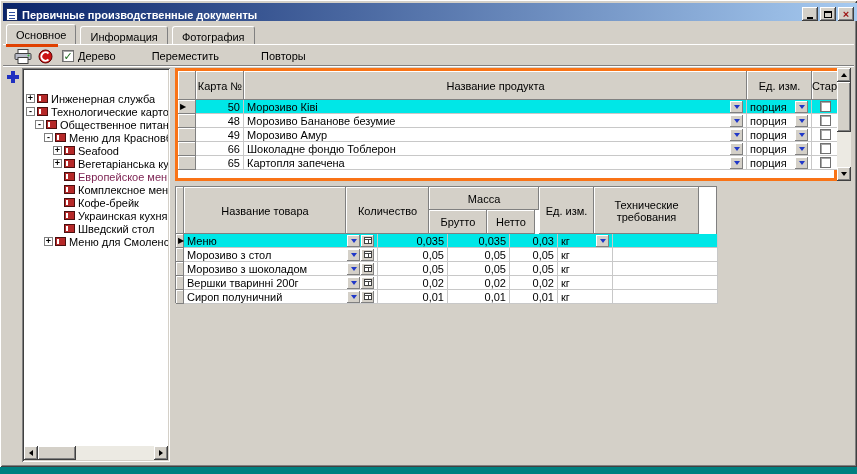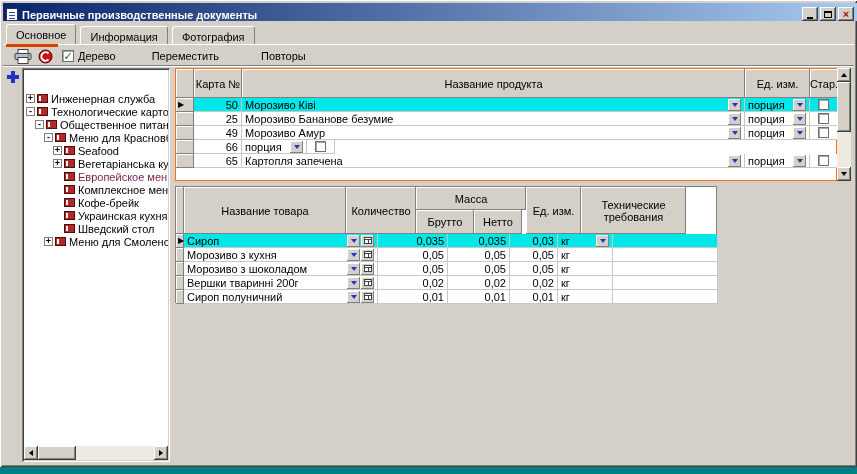--- a/index.html
+++ b/index.html
@@ -102,33 +102,33 @@
   .cell-text { flex:1; white-space:nowrap; overflow:hidden; }
   .marker { font-size:8px; line-height:8px; }
   .dd { width:13px; height:12px; flex:none; background:#d4d0c8; box-shadow: inset -1px -1px 0 #808080, inset 1px 1px 0 #ffffff; display:flex; align-items:center; justify-content:center; }
   .dd .tri { width:0; height:0; border-left:3px solid transparent; border-right:3px solid transparent; border-top:4px solid #2038c8; }
   .edbtn { width:13px; height:12px; flex:none; margin-left:1px; background:#d4d0c8; box-shadow: inset -1px -1px 0 #808080, inset 1px 1px 0 #ffffff; display:flex; align-items:center; justify-content:center; }
   .edicon { width:8px; height:7px; background:#fff; border:1px solid #404040; position:relative; }
   .edicon::before { content:""; position:absolute; left:0; right:0; top:1px; height:1px; background:#404040; }
   .edicon::after  { content:""; position:absolute; left:3px; top:1px; bottom:0; width:1px; background:#404040; }
   .cbx { width:11px; height:11px; flex:none; background:#fff; border:1px solid #707070; box-shadow: inset 1px 1px 0 #a8a8a8; }
   
-  .tgrid { position:absolute; left:175px; top:68px; width:662px; height:113px; background:#fff; border:1px solid #f97316; }
+  .tgrid { position:absolute; left:175px; top:68px; width:662px; height:113px; background:#fff; border:3px solid #f97316; }
   .tg-header { display:flex; height:29px; }
   .th-ind { width:18px; } .th-card { width:48px; } .th-product { width:503px; } .th-unit { width:65px; } .th-star { width:28px; }
   .tg-row { display:flex; height:14px; }
   .td-ind { width:18px; } .td-card { width:48px; } .td-product { width:503px;justify-content:center; } .td-unit { width:65px; } .td-star { width:28px; justify-content:center; }
   .tg-row.sel .td:not(.ind) { background: var(--sel, #00e7e7); }
   .vscroll { position:absolute; left:837px; top:68px; width:14px; height:113px; background:#eceae3; display:flex; flex-direction:column; }
   .vthumb { height:50px; width:14px; background:#d4d0c8; box-shadow: inset -1px -1px 0 #404040, inset 1px 1px 0 #ffffff, inset -2px -2px 0 #808080; }
   .vtrack { flex:1; }
   
   .bgrid { position:absolute; left:175px; top:186px; width:542px; height:117px; background:#fff; border:1px solid #808080; }
   .bg-header { display:flex; height:47px; }
-  .bh-ind { width:8px; } .bh-name { width:162px; } .bh-qty { width:70px; }
+  .bh-ind { width:8px; } .bh-name { width:162px; } .bh-qty { width:83px; }
   .mass-wrap { width:110px; display:flex; flex-direction:column; flex:none; }
   .mass-top { height:23px; }
   .mass-sub { display:flex; height:24px; }
   .bh-gross { width:58px; height:24px; } .bh-net { width:48px; height:24px; }
   .bh-unit { width:55px; } .bh-tech { width:105px; text-align:center; line-height:12px; white-space:normal; padding:0 4px; }
   .bg-row { display:flex; height:14px; }
   .btd-ind { width:8px; } .btd-name { width:194px; } .btd-qty { width:70px; } .btd-gross { width:62px; } .btd-net { width:48px; }
   .btd-unit { width:55px; } .btd-tech { width:105px; }
   .bg-row.sel .td:not(.ind) { background: var(--sel, #00e7e7); }
 </style>
@@ -313,21 +313,21 @@
             <span class="dd">
               <span class="tri"></span>
             </span>
           </div>
           <div class="td td-star">
             <span class="cbx"></span>
           </div>
         </div>
         <div class="tg-row">
           <div class="td ind td-ind"></div>
-          <div class="td num td-card">25</div>
+          <div class="td num td-card">48</div>
           <div class="td td-product">
             <span class="cell-text">Морозиво Бананове безумие</span>
             <span class="dd">
               <span class="tri"></span>
             </span>
           </div>
           <div class="td td-unit">
             <span class="cell-text">порция</span>
             <span class="dd">
               <span class="tri"></span>
@@ -352,20 +352,26 @@
               <span class="tri"></span>
             </span>
           </div>
           <div class="td td-star">
             <span class="cbx"></span>
           </div>
         </div>
         <div class="tg-row">
           <div class="td ind td-ind"></div>
           <div class="td num td-card">66</div>
+          <div class="td td-product">
+            <span class="cell-text">Шоколадне фондю Тоблерон</span>
+            <span class="dd">
+              <span class="tri"></span>
+            </span>
+          </div>
           <div class="td td-unit">
             <span class="cell-text">порция</span>
             <span class="dd">
               <span class="tri"></span>
             </span>
           </div>
           <div class="td td-star">
             <span class="cbx"></span>
           </div>
         </div>
@@ -416,21 +422,21 @@
       </div>
       <div class="hdr-cell bh-unit">Ед. изм.</div>
       <div class="hdr-cell bh-tech">Технические требования</div>
     </div>
     <div id="bottom-rows">
         <div class="bg-row sel">
           <div class="td ind btd-ind">
             <span class="marker">▶</span>
           </div>
           <div class="td btd-name">
-            <span class="cell-text">Сироп</span>
+            <span class="cell-text">Меню</span>
             <span class="dd">
               <span class="tri"></span>
             </span>
             <span class="edbtn">
               <span class="edicon"></span>
             </span>
           </div>
           <div class="td num btd-qty">0,035</div>
           <div class="td num btd-gross">0,035</div>
           <div class="td num btd-net">0,03</div>
@@ -438,21 +444,21 @@
             <span class="cell-text">кг</span>
             <span class="dd">
               <span class="tri"></span>
             </span>
           </div>
           <div class="td btd-tech"></div>
         </div>
         <div class="bg-row">
           <div class="td ind btd-ind"></div>
           <div class="td btd-name">
-            <span class="cell-text">Морозиво з кухня</span>
+            <span class="cell-text">Морозиво з стол</span>
             <span class="dd">
               <span class="tri"></span>
             </span>
             <span class="edbtn">
               <span class="edicon"></span>
             </span>
           </div>
           <div class="td num btd-qty">0,05</div>
           <div class="td num btd-gross">0,05</div>
           <div class="td num btd-net">0,05</div>

